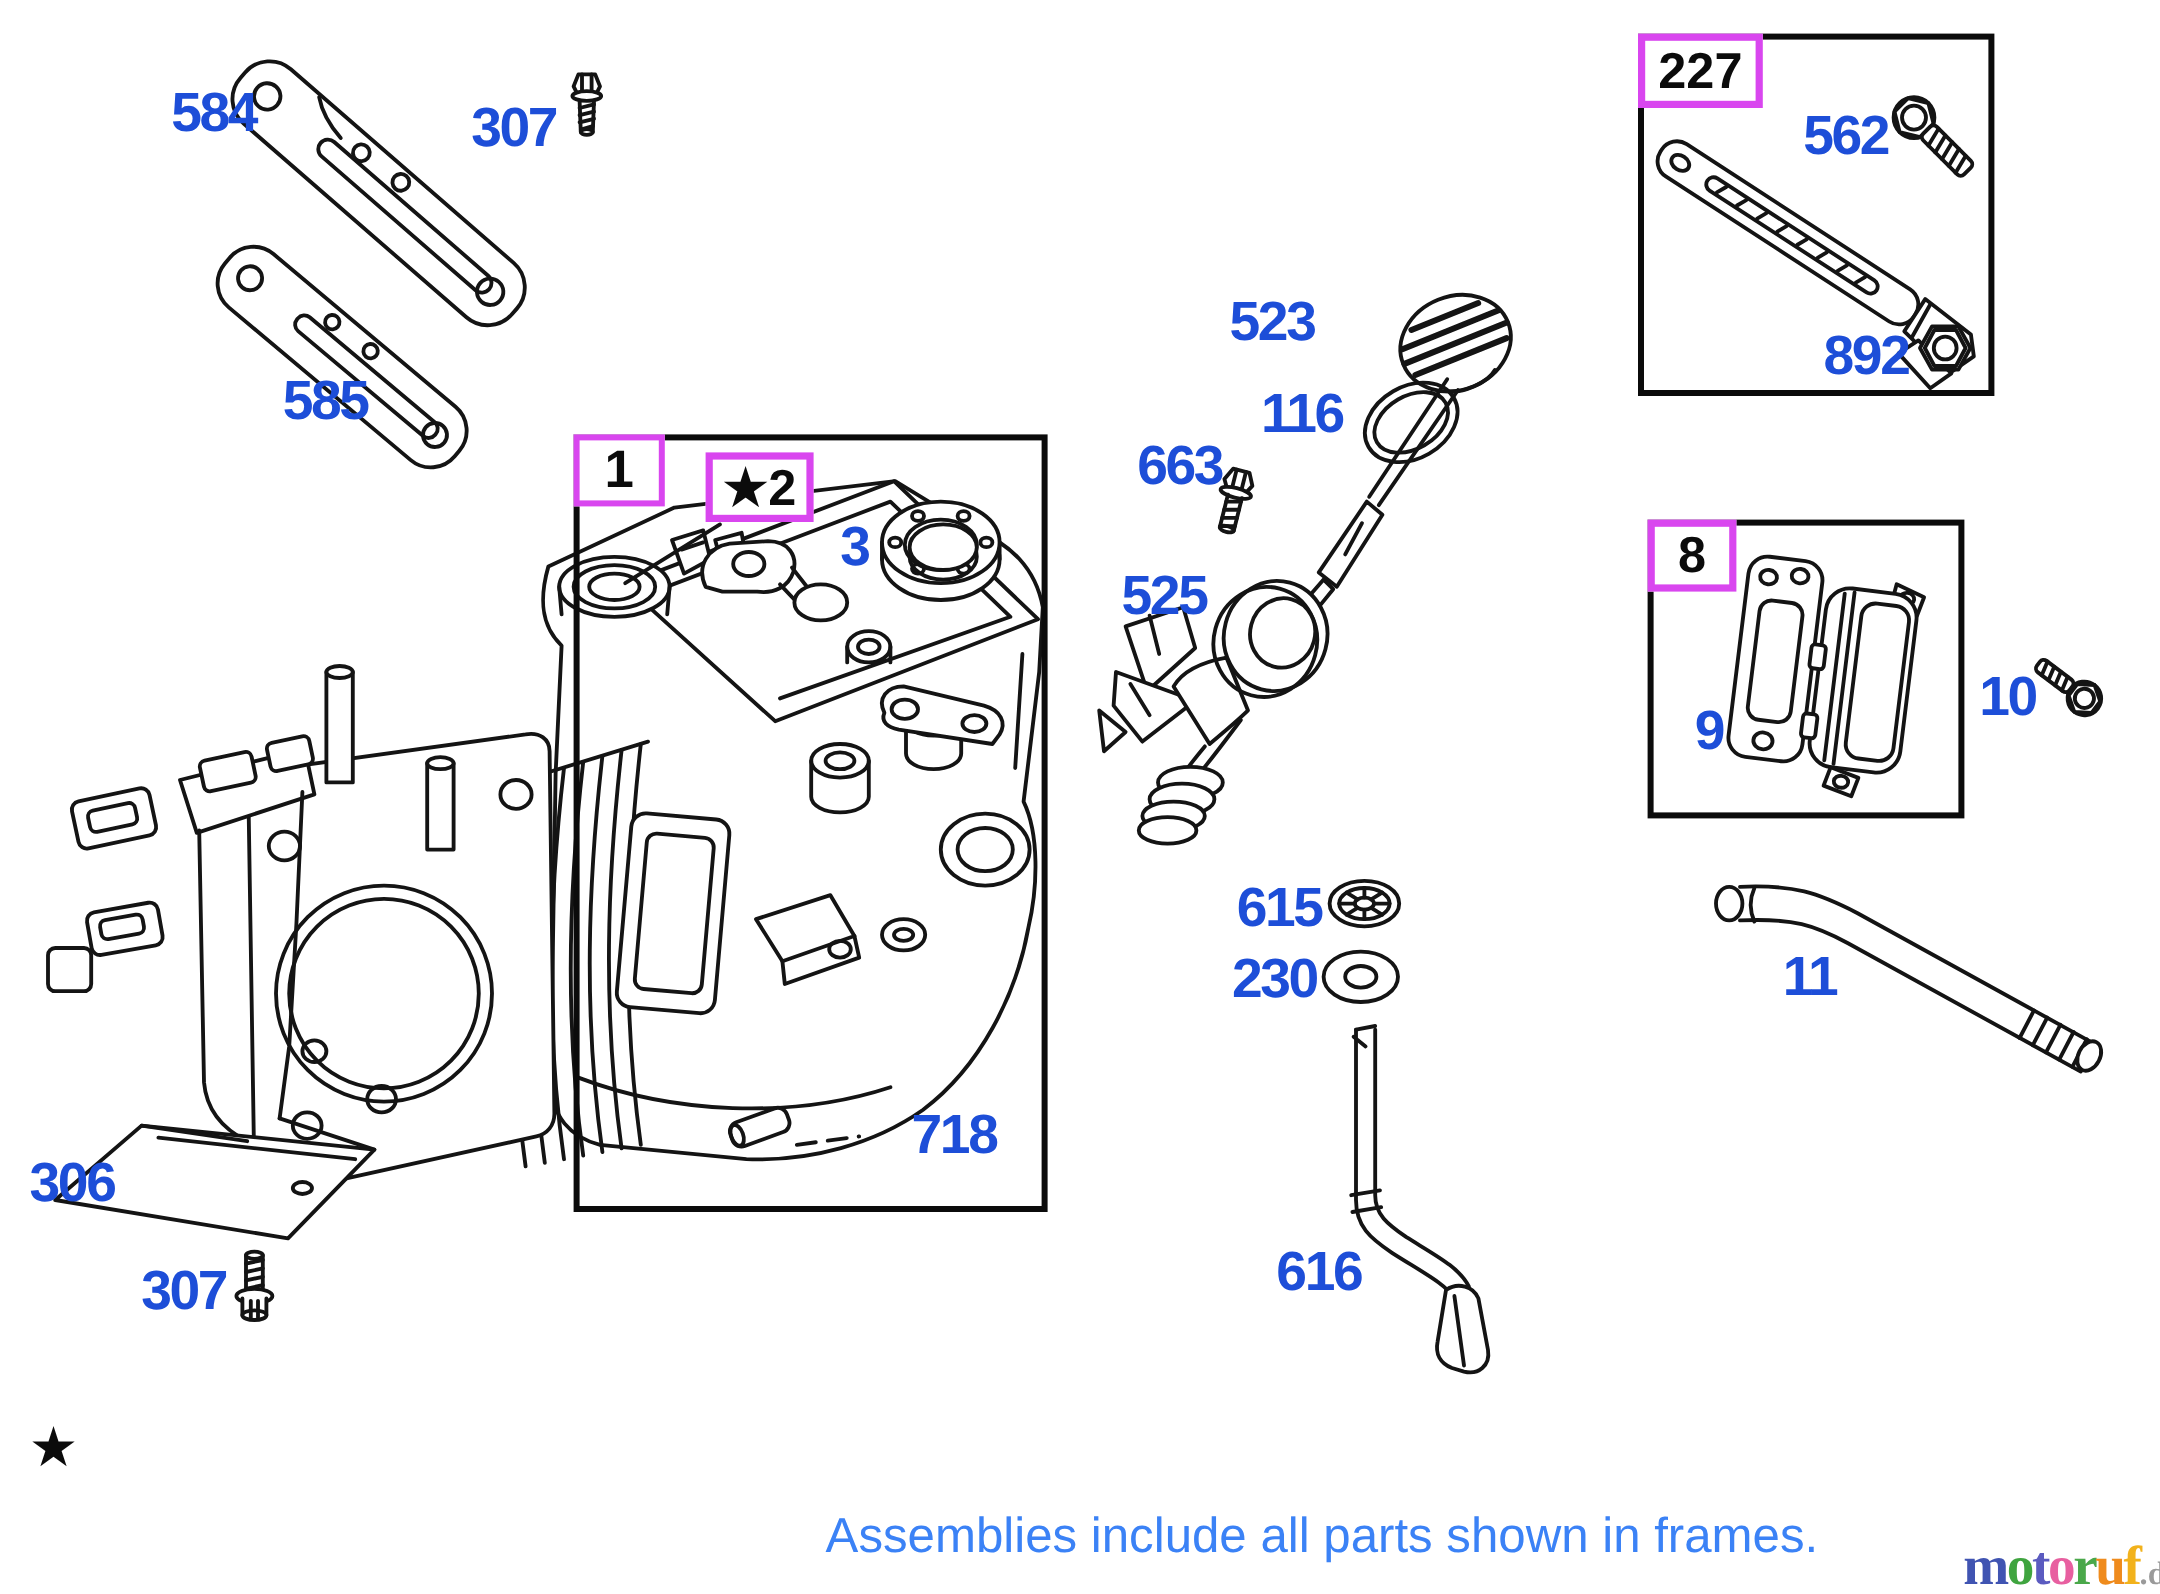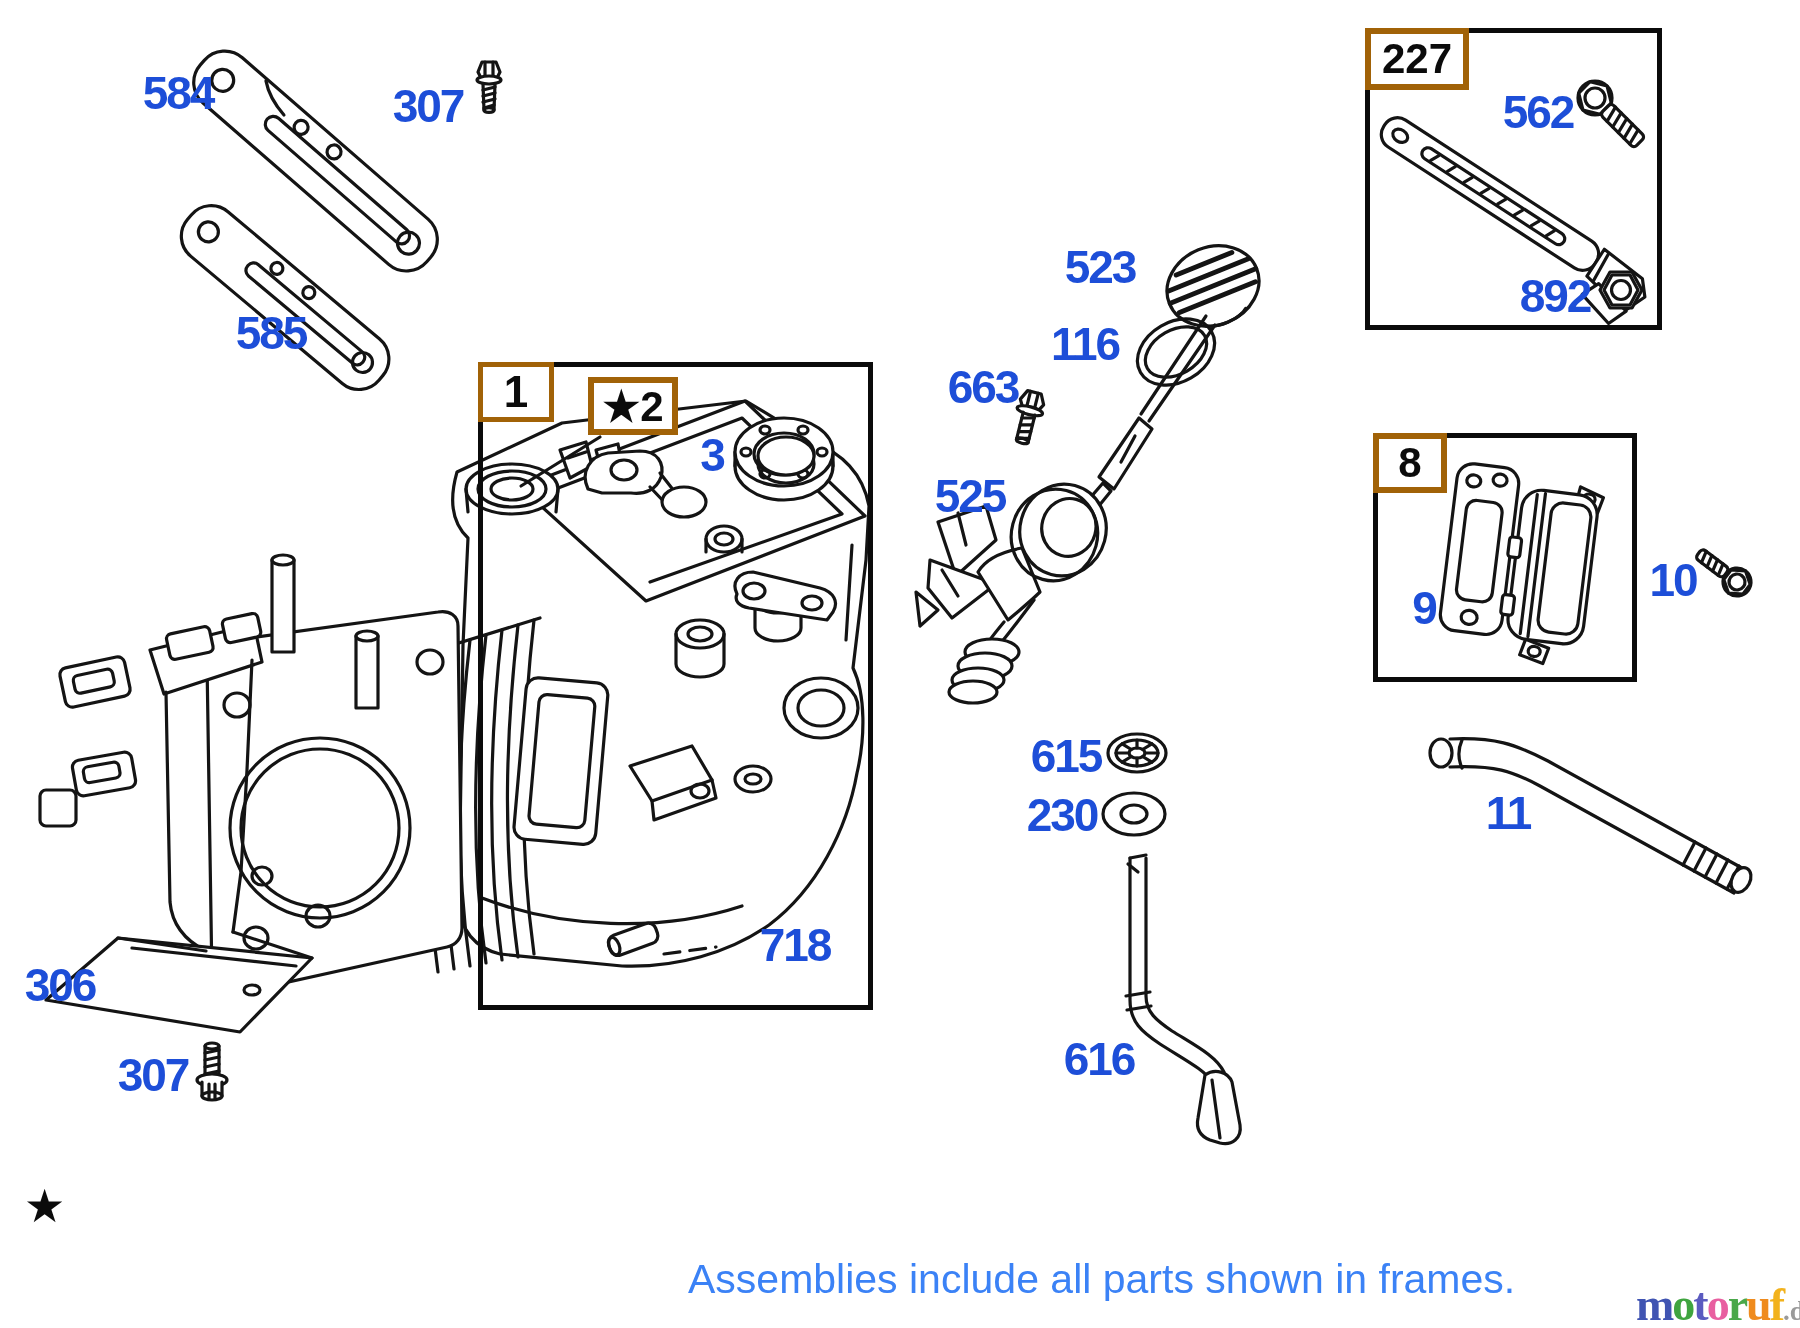--- a/index.html
+++ b/index.html
@@ -1,20 +1,20 @@
 <!DOCTYPE html>
 <html><head>
 <meta charset="utf-8">
 <style>
   html,body{margin:0;padding:0;background:#fff;}
   #stage{position:relative;width:1800px;height:1328px;background:#fff;overflow:hidden;
          font-family:"Liberation Sans",sans-serif;}
   #art{position:absolute;left:0;top:0;z-index:1;}
   .frame{position:absolute;border:5px solid #0b0b0b;z-index:2;background:transparent;}
-  .pbox{position:absolute;background:#fff;border:5px solid #a16207;z-index:3;
+  .pbox{position:absolute;background:#fff;border:5px solid #d946ef;z-index:3;
         display:flex;align-items:center;justify-content:center;
         font-weight:700;color:#0b0b0b;}
   .plabel{position:absolute;z-index:4;transform:translate(-50%,-50%);
           font-weight:700;font-size:46px;letter-spacing:-2px;color:#1d4ed8;white-space:nowrap;}
   #footnote{position:absolute;left:24px;top:1186px;z-index:4;display:flex;color:#0b0b0b;}
   #footnote .star{font-size:46px;line-height:40px;margin-right:14px;}
   #footnote .lines{font-weight:700;font-size:36px;line-height:43px;letter-spacing:-1px;}
   #caption{position:absolute;left:688px;top:1256px;z-index:4;font-size:41px;color:#3b82f6;
            letter-spacing:0;}
   #watermark{position:absolute;left:1636px;top:1278px;z-index:4;
@@ -345,21 +345,21 @@
     <span>227</span>
   </div>
   <div class="pbox" style="left:1373px;top:433px;width:62px;height:48px;border-width:6px;font-size:42px;">
     <span>8</span>
   </div>
 
   <div class="plabel" style="left:178px;top:93px;">584</div>
   <div class="plabel" style="left:428px;top:106px;">307</div>
   <div class="plabel" style="left:271px;top:333px;">585</div>
   <div class="plabel" style="left:712px;top:455px;">3</div>
-  <div class="plabel" style="left:1100px;top:267px;text-align:center;">523</div>
+  <div class="plabel" style="left:1060px;top:267px;text-align:center;">523</div>
   <div class="plabel" style="left:1085px;top:344px;">116</div>
   <div class="plabel" style="left:983px;top:387px;">663</div>
   <div class="plabel" style="left:970px;top:496px;text-align:center;">525</div>
   <div class="plabel" style="left:1066px;top:756px;">615</div>
   <div class="plabel" style="left:1062px;top:815px;">230</div>
   <div class="plabel" style="left:1099px;top:1059px;">616</div>
   <div class="plabel" style="left:60px;top:985px;">306</div>
   <div class="plabel" style="left:153px;top:1075px;">307</div>
   <div class="plabel" style="left:795px;top:945px;">718</div>
   <div class="plabel" style="left:1508px;top:813px;">11</div>

